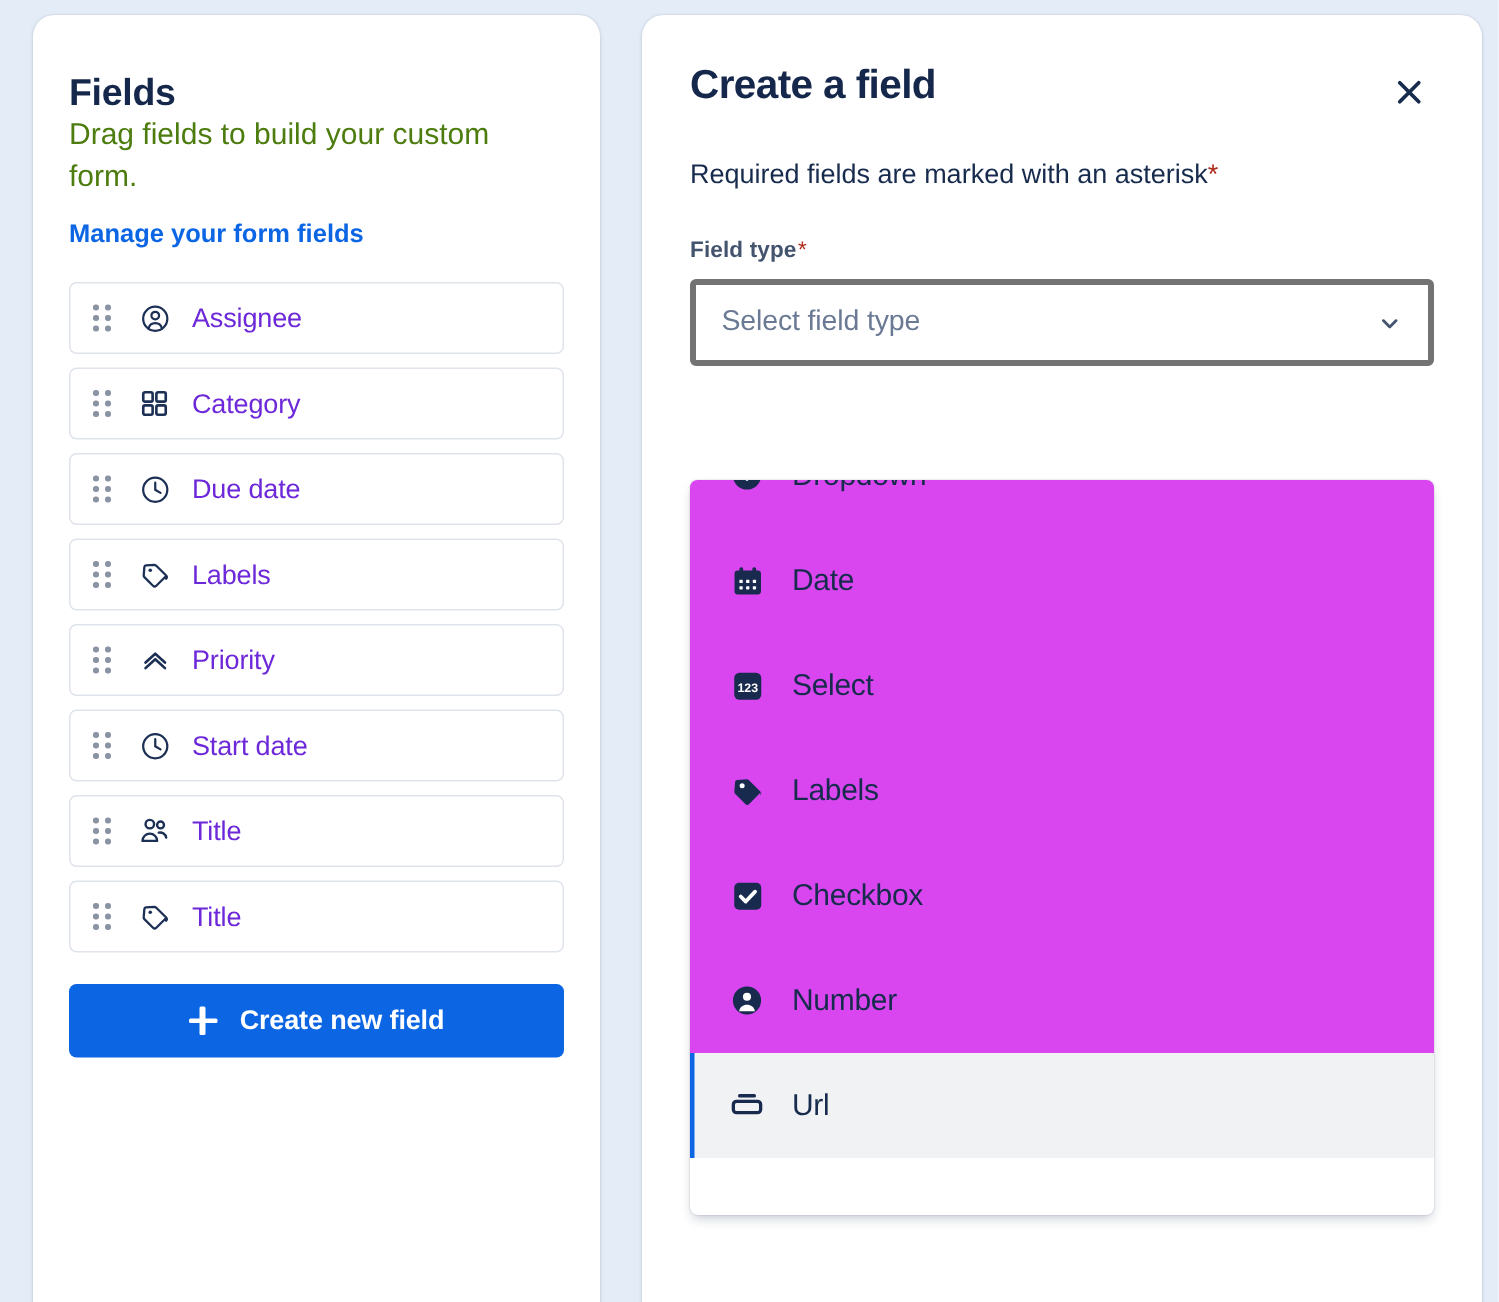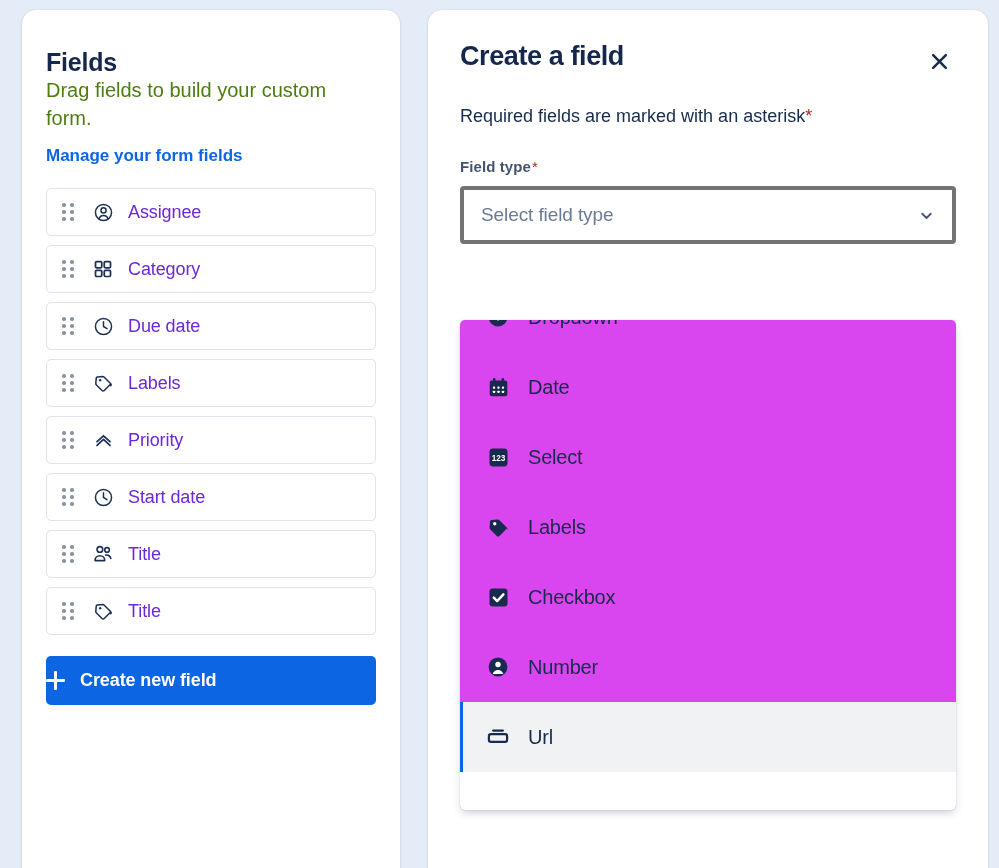--- a/index.html
+++ b/index.html
@@ -117,21 +117,21 @@
     background: #0c66e4;
     border: none;
     border-radius: 5px;
     color: #ffffff;
     font-family: "Liberation Sans", sans-serif;
     font-size: 18px;
     font-weight: bold;
     letter-spacing: -0.1px;
     display: flex;
     align-items: center;
-    justify-content: flex-start;
+    justify-content: center;
     gap: 15px;
     cursor: pointer;
   }
   .plus-icon {
     width: 19px; height: 19px;
     position: relative;
     flex: 0 0 auto;
   }
   .plus-icon::before, .plus-icon::after {
     content: "";

